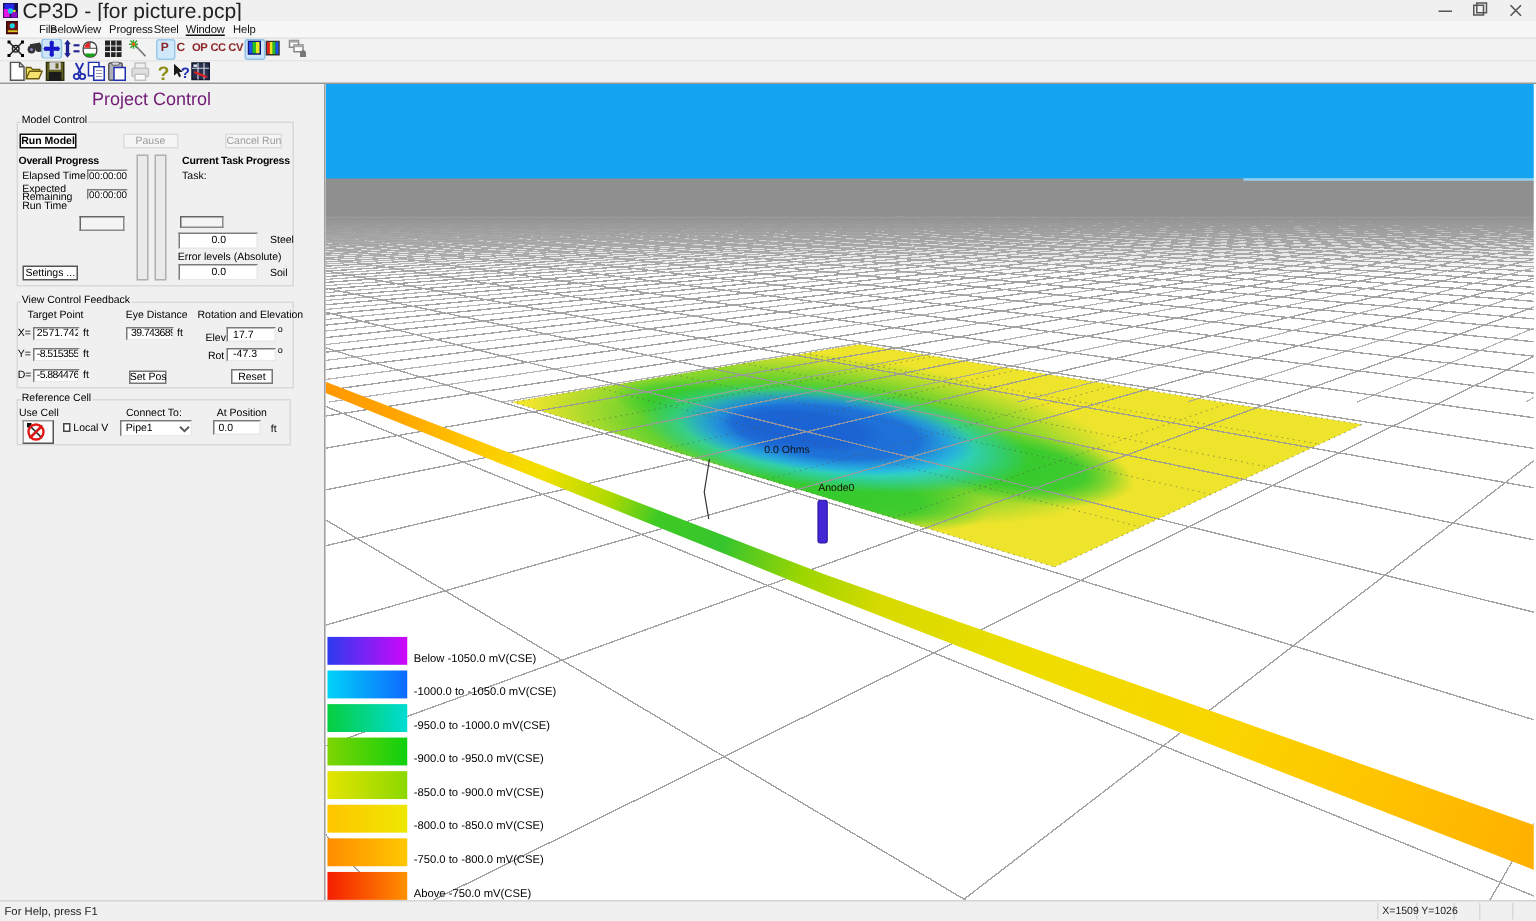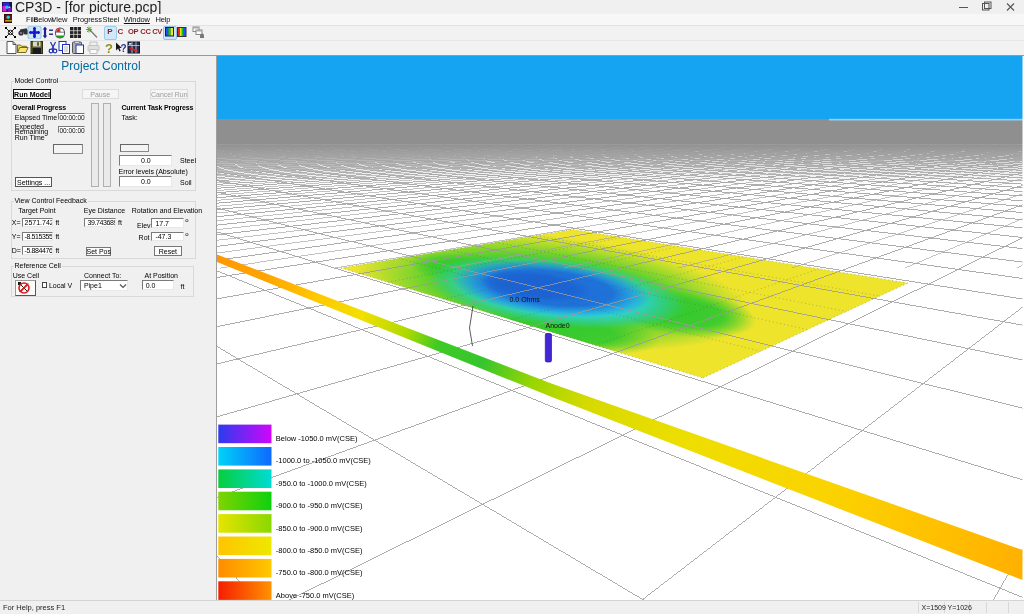--- a/index.html
+++ b/index.html
@@ -488,21 +488,21 @@
 <rect x="1.3" y="480.5" width="53.2" height="18.6" fill="url(#lg5)"></rect>
 <text x="58.8" y="496.9" font-family="Liberation Sans, sans-serif" font-size="7.5" fill="#000">-800.0 to -850.0 mV(CSE)</text>
 <rect x="1.3" y="502.9" width="53.2" height="18.6" fill="url(#lg6)"></rect>
 <text x="58.8" y="519.3" font-family="Liberation Sans, sans-serif" font-size="7.5" fill="#000">-750.0 to -800.0 mV(CSE)</text>
 <rect x="1.3" y="525.3" width="53.2" height="18.6" fill="url(#lg7)"></rect>
 <text x="58.8" y="541.7" font-family="Liberation Sans, sans-serif" font-size="7.5" fill="#000">Above -750.0 mV(CSE)</text>
 <rect x="805.5" y="0" width="1.5" height="544" fill="#ffffff"></rect>
 </svg>
 <div style="position:absolute;left:0px;top:55px;width:216.5px;height:546px;background:#f0f0f0;"></div>
 <div style="position:absolute;left:216.2px;top:56px;width:1px;height:545px;background:#9e9e9e;"></div>
-<div style="position:absolute;left:0px;top:59.5px;font-size:12px;line-height:13.5px;white-space:nowrap;width:202px;text-align:center;color:#0369a1;">Project Control</div>
+<div style="position:absolute;left:0px;top:59.5px;font-size:12px;line-height:13.5px;white-space:nowrap;width:202px;text-align:center;color:#701a75;">Project Control</div>
 <div style="position:absolute;left:11px;top:81px;width:185px;height:110px;border:1px solid #d9d9d9;box-sizing:border-box;"></div>
 <div style="position:absolute;left:13.5px;top:77px;font-size:7px;line-height:8.5px;white-space:nowrap;background:#f0f0f0;padding:0 1px;color:#000;">Model Control</div>
 <div style="position:absolute;left:13px;top:88.8px;width:38px;font-size:7px;line-height:8.5px;white-space:nowrap;background:#fdfdfd;border:1px solid #111;box-sizing:border-box;text-align:center;height:10px;line-height:9.5px;overflow:hidden;"><b>Run Model</b></div>
 <div style="position:absolute;left:82px;top:88.8px;width:36.5px;font-size:7px;line-height:8.5px;white-space:nowrap;background:#f5f5f5;border:1px solid #dcdcdc;box-sizing:border-box;text-align:center;color:#9b9b9b;height:10px;line-height:9.5px;">Pause</div>
 <div style="position:absolute;left:150px;top:88.8px;width:37.5px;font-size:7px;line-height:8.5px;white-space:nowrap;background:#f5f5f5;border:1px solid #dcdcdc;box-sizing:border-box;text-align:center;color:#9b9b9b;height:10px;line-height:9.5px;">Cancel Run</div>
 <div style="position:absolute;left:12.3px;top:103.5px;font-size:7px;line-height:8.5px;white-space:nowrap;letter-spacing:-0.15px;"><b>Overall Progress</b></div>
 <div style="position:absolute;left:121.4px;top:103.5px;font-size:7px;line-height:8.5px;white-space:nowrap;letter-spacing:-0.15px;"><b>Current Task Progress</b></div>
 <div style="position:absolute;left:14.8px;top:113.5px;font-size:7px;line-height:8.5px;white-space:nowrap;">Elapsed Time</div>
 <div style="position:absolute;left:58.4px;top:112.6px;width:26.5px;font-size:6.5px;line-height:8.0px;white-space:nowrap;background:#fff;border:1px solid #7a7a7a;border-right-color:#e8e8e8;border-bottom-color:#e8e8e8;box-sizing:border-box;height:7.5px;text-align:center;line-height:7px;">00:00:00</div>
 <div style="position:absolute;left:14.8px;top:123.5px;font-size:7px;line-height:8.5px;white-space:nowrap;line-height:5.9px;">Expected<br>Remaining<br>Run Time</div>

